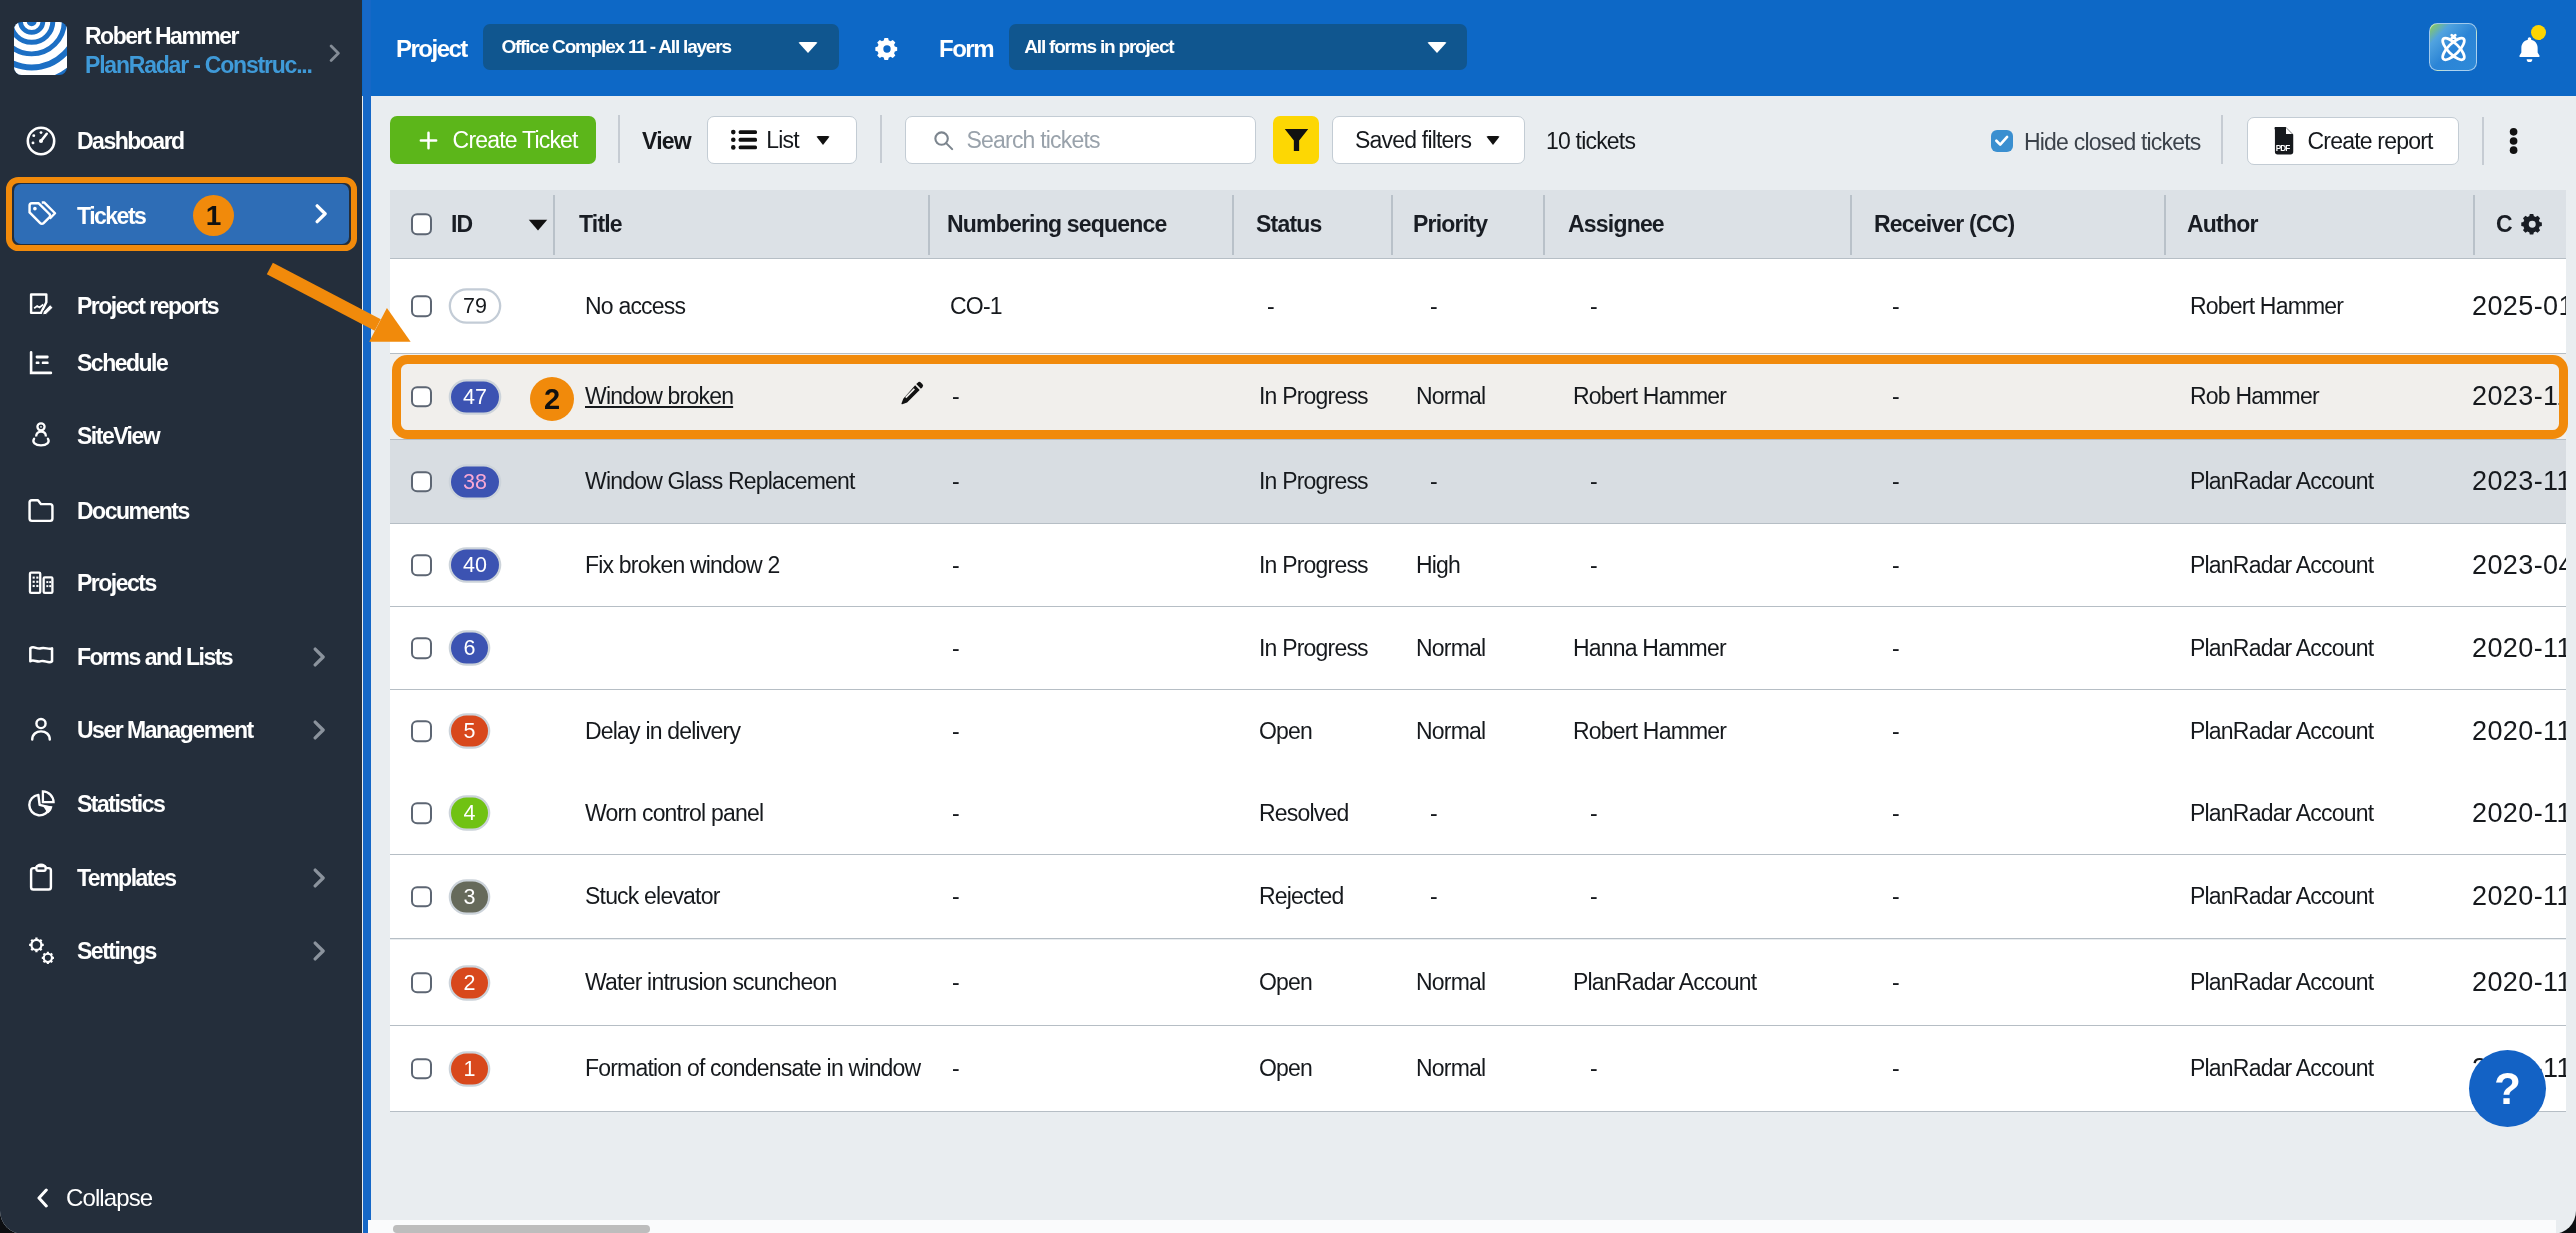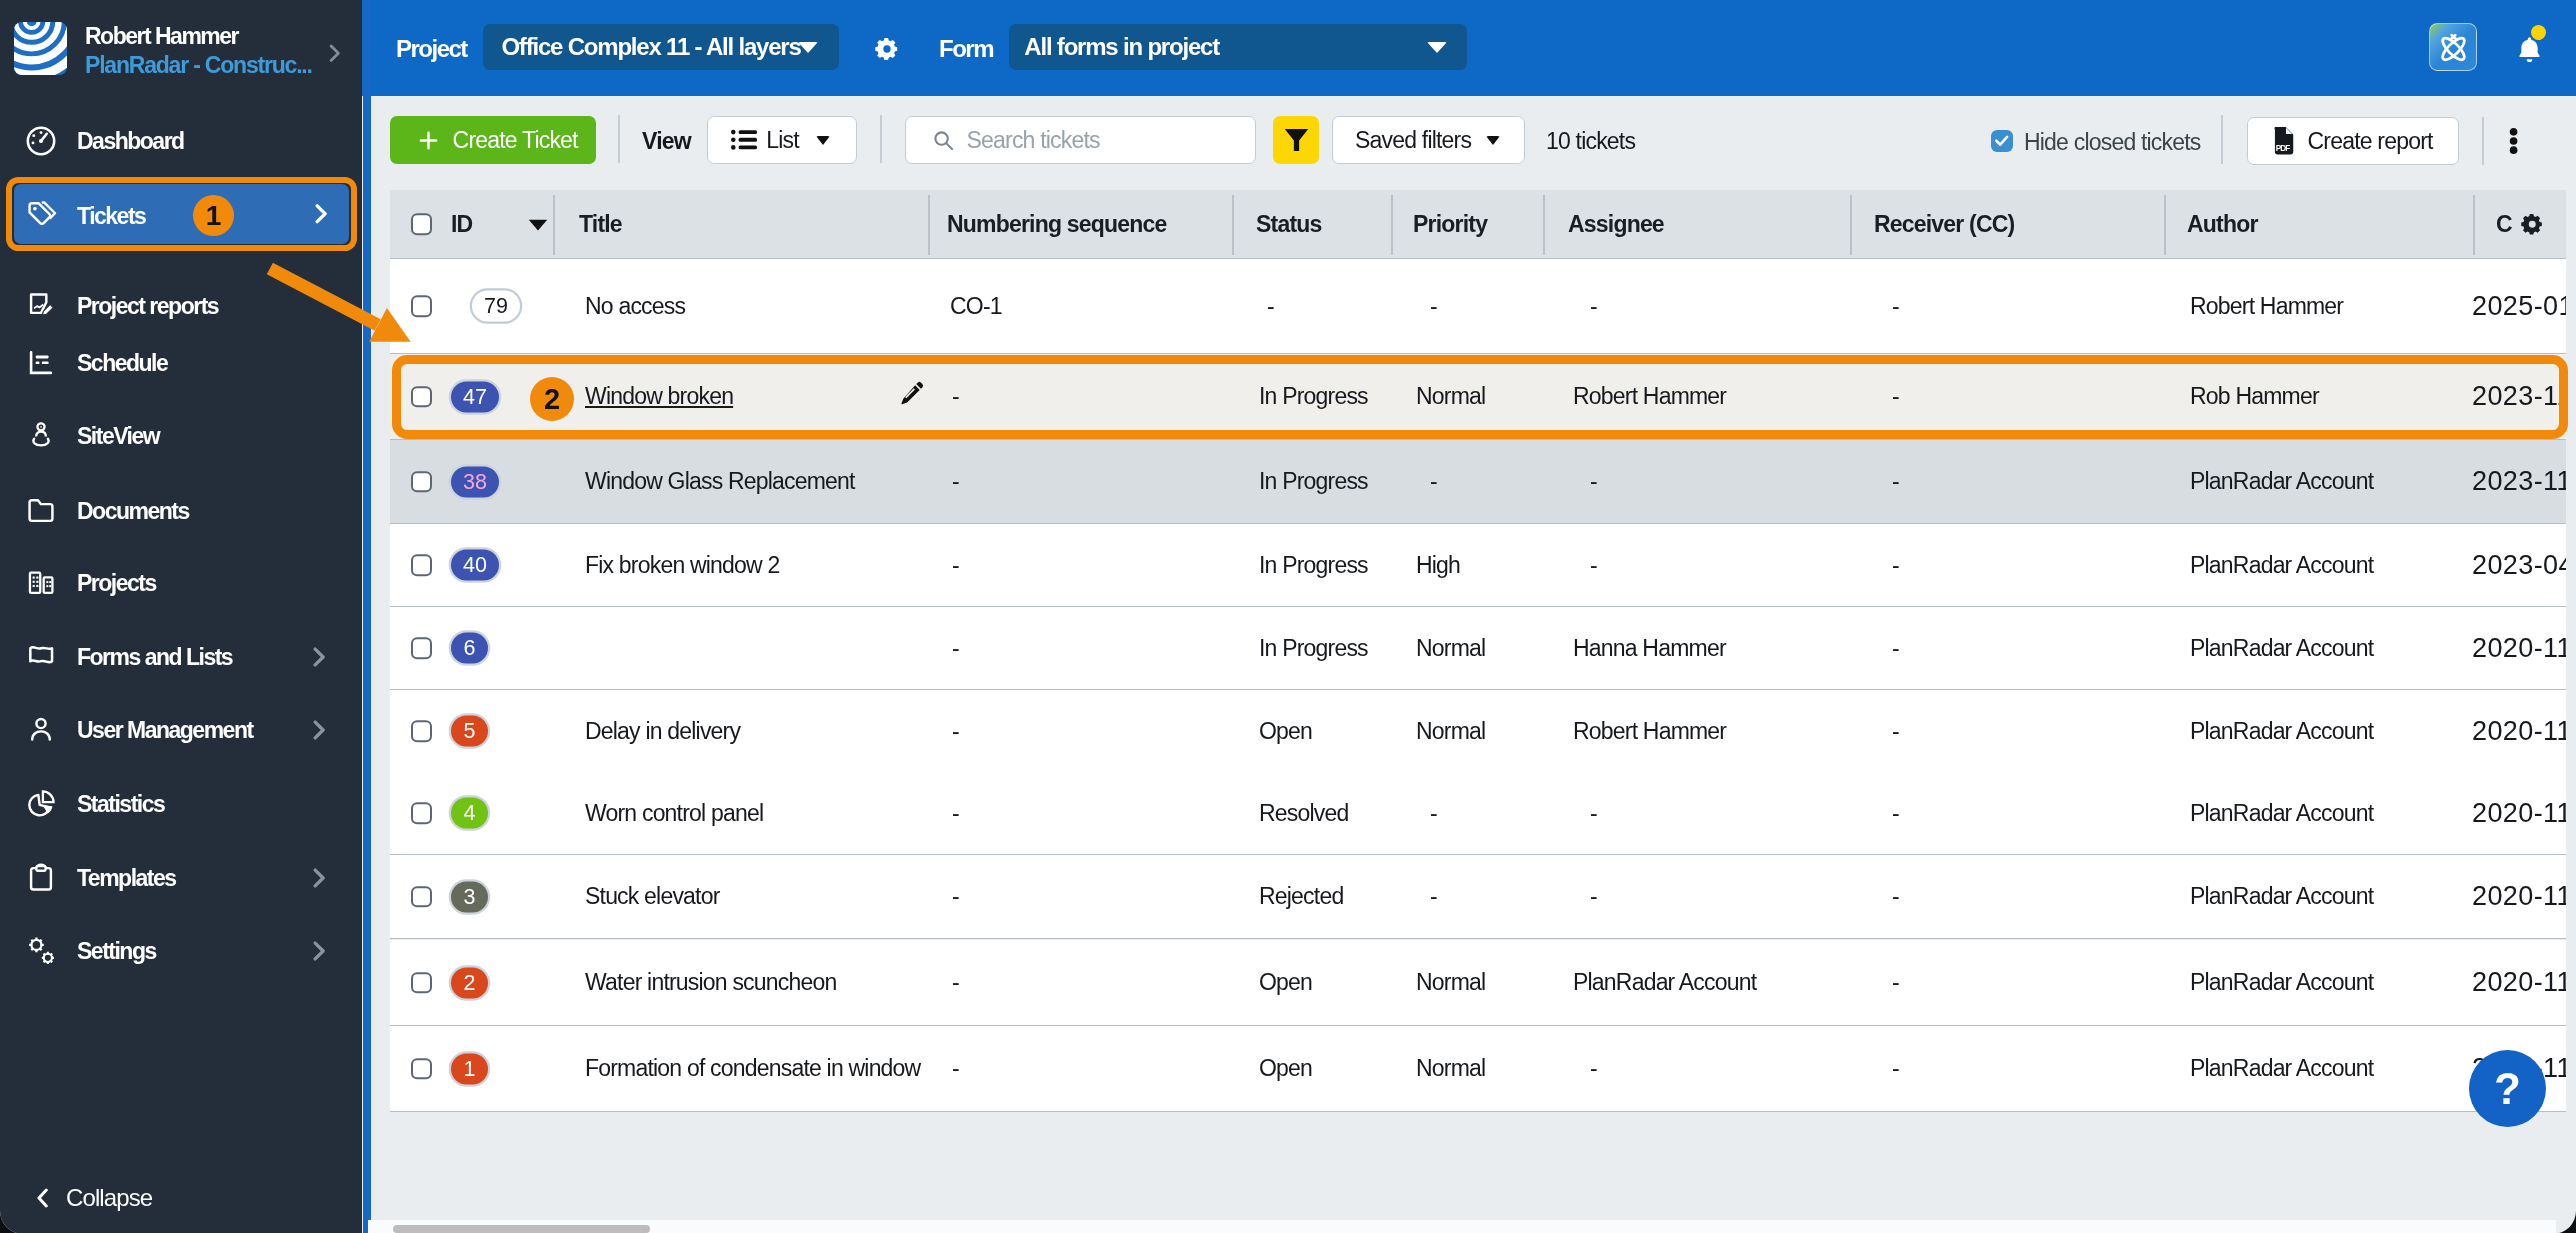--- a/index.html
+++ b/index.html
@@ -5,21 +5,21 @@
   * { margin:0; padding:0; box-sizing:border-box; }
   html,body { width:2576px; height:1234px; background:#0c0e11; overflow:hidden; }
   body { font-family:"Liberation Sans", sans-serif; }
   .app { position:absolute; left:0; top:0; width:2576px; height:1234px;
          border-radius:0 0 23px 23px; overflow:hidden; background:#e9edf0; }
   .abs { position:absolute; }
   
   .topbar { position:absolute; left:362px; top:0; right:0; height:96px; background:#0d68c6; }
   .tblabel { position:absolute; color:#fff; font-weight:bold; font-size:24px; letter-spacing:-1.5px; }
   .dd { position:absolute; background:#10568f; border-radius:7px; height:46px; top:24px;
-        color:#fff; font-weight:bold; font-size:24px; letter-spacing:-1.2px; display:flex; align-items:center; }
+        color:#fff; font-weight:bold; font-size:19px; letter-spacing:-1.2px; display:flex; align-items:center; }
   .caret { width:0; height:0; border-left:10px solid transparent; border-right:10px solid transparent;
            border-top:11.5px solid #fff; border-radius:2.3px; }
   
   .sidebar { position:absolute; left:0; top:0; width:362px; height:1234px; background:#242e3b; }
   .bluestrip { position:absolute; left:363px; top:0; width:8.4px; height:1234px; background:#1668c7; }
   .sitem { position:absolute; left:0; width:362px; height:74px; color:#fff; }
   .sitem .label { position:absolute; left:77px; top:50%; transform:translateY(-50%);
                   font-size:23px; font-weight:600; letter-spacing:-1.5px; }
   .sicon { position:absolute; left:25px; top:50%; transform:translateY(-50%); width:32px; height:32px; }
   .chev { position:absolute; right:37px; top:50%; transform:translateY(-50%); width:12.3px; height:21.5px; }
@@ -323,21 +323,21 @@
     <div class="vsep" style="left:1001px;"></div>
     <div class="vsep" style="left:1153px;"></div>
     <div class="vsep" style="left:1460px;"></div>
     <div class="vsep" style="left:1774px;"></div>
     <div class="vsep" style="left:2083px;"></div>
   </div>
 
   <div id="rows">
       <div class="row" style="top:259px; height:95px; background:#ffffff; border-bottom:1.5px solid #b6bec5;">
     <div class="cbx"></div>
-    <div class="pill p2" style="background:#fff; color:#16191d; box-shadow:0 0 0 2.3px #c3ccd6;margin-left:21px;">79</div>
+    <div class="pill p2" style="background:#fff; color:#16191d; box-shadow:0 0 0 2.3px #c3ccd6;">79</div>
     <div class="cell" style="left:195px; ">No access</div>
 
     <div class="cell" style="left:560px;">CO-1</div>
     <div class="cell" style="left:877px;">-</div>
     <div class="cell" style="left:1040px;">-</div>
     <div class="cell" style="left:1200px;">-</div>
     <div class="cell" style="left:1502px;">-</div>
     <div class="cell" style="left:1800px;">Robert Hammer</div>
     <div class="cell" style="left:2082px; font-size:27px; letter-spacing:0.4px;">2025-01</div>
   </div>

